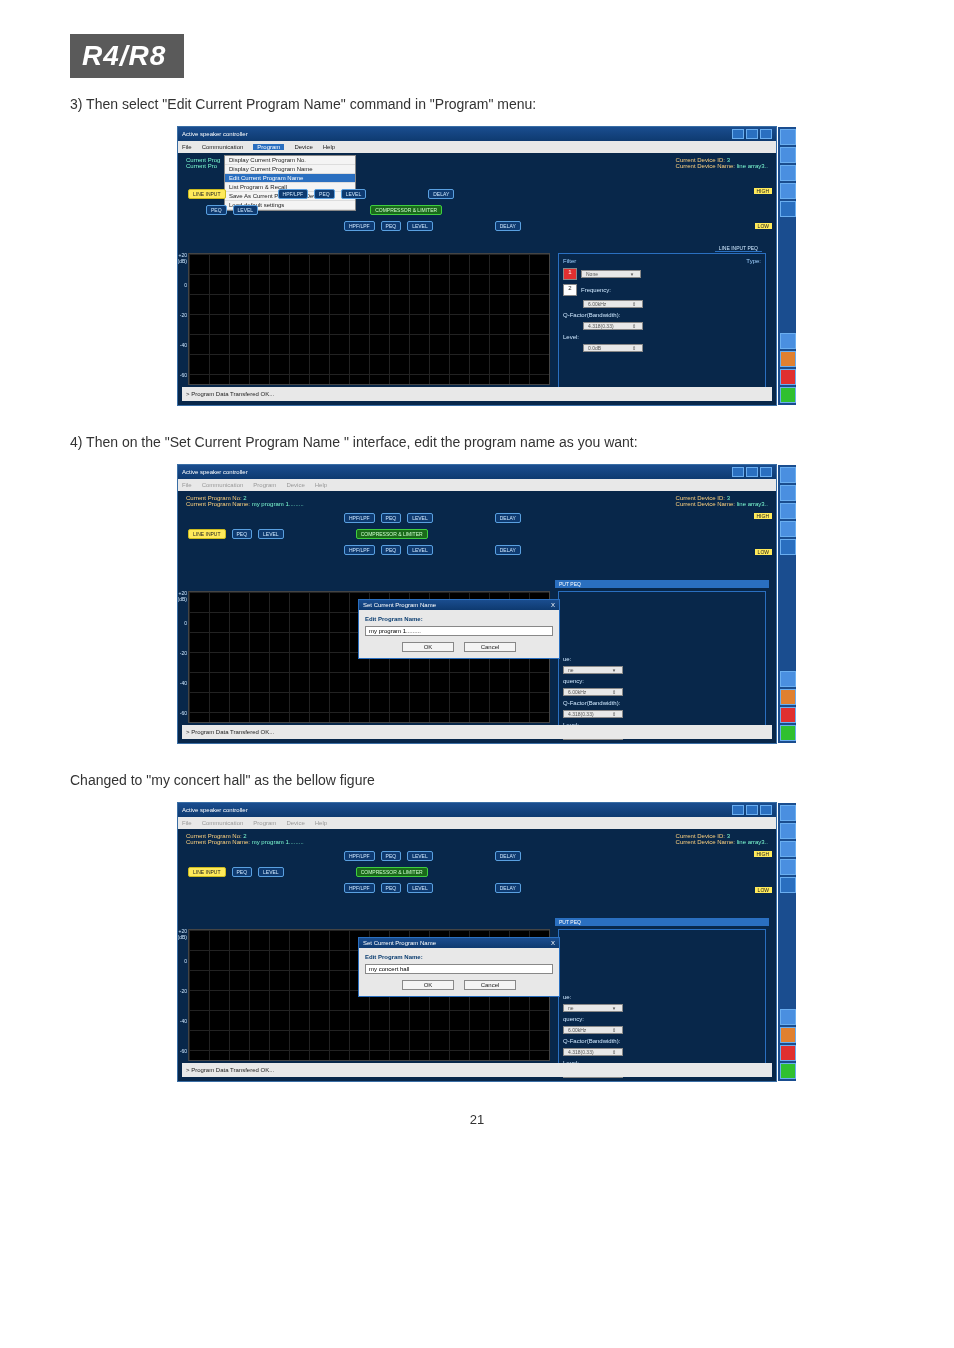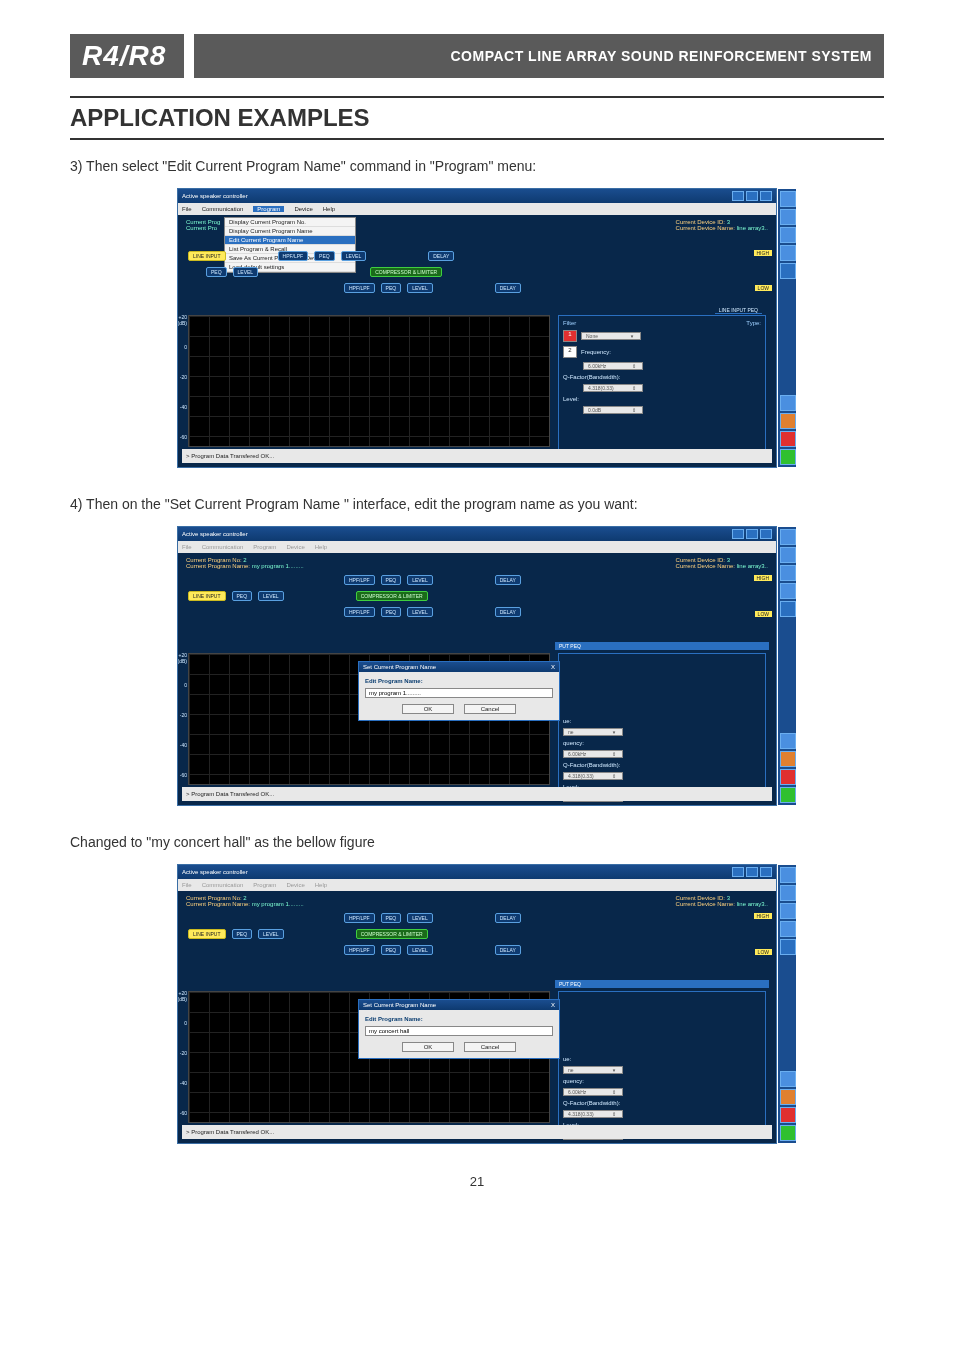--- a/index.html
+++ b/index.html
@@ -328,24 +328,22 @@
   }
 </style>
 </head>
 <body>
 
 <div class="page">
 
   <div class="header-bar">
     <div class="header-model">R4/R8</div>
     <div class="header-gap"></div>
-    <div class="header-title">COMPACT LINE ARRAY SOUND REINFORCEMENT SYSTEM</div>
   </div>
 
-  <div class="section-title">APPLICATION EXAMPLES</div>
 
   <div class="step-text">3) Then select "Edit Current Program Name" command in "Program" menu:</div>
 
   <div class="screenshot">
     <div class="ss-titlebar">
       <span>Active speaker controller</span>
       <div class="winbtns">
         <div class="winbtn"></div>
         <div class="winbtn"></div>
         <div class="winbtn"></div>

